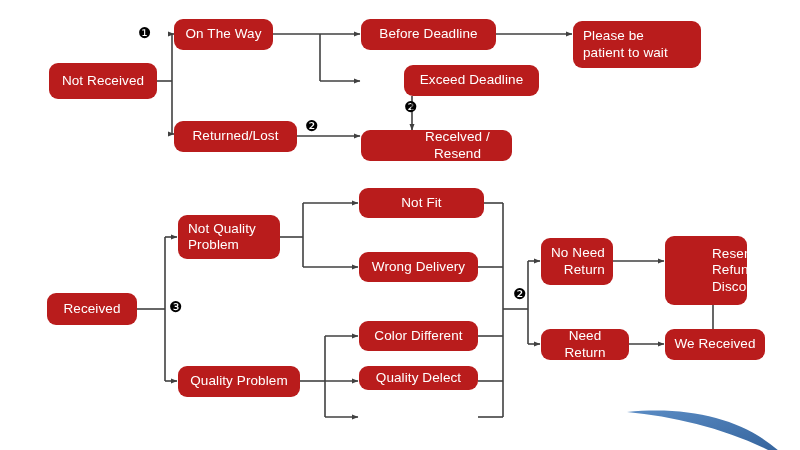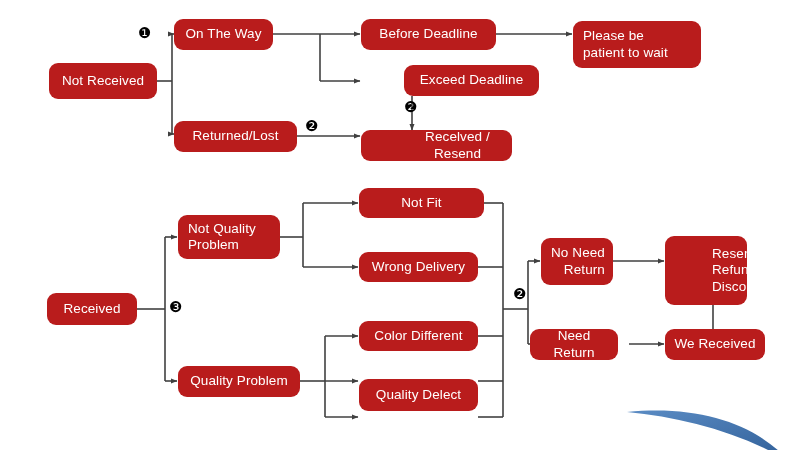--- a/index.html
+++ b/index.html
@@ -154,27 +154,27 @@
 Problem</div>
 
   <div class="node" style="left:178px; top:366px; width:122px; height:31px;">Quality Problem</div>
 
   <div class="node" style="left:359px; top:188px; width:125px; height:30px;">Not Fit</div>
 
   <div class="node" style="left:359px; top:252px; width:119px; height:30px;">Wrong Delivery</div>
 
   <div class="node" style="left:359px; top:321px; width:119px; height:30px;">Color Different</div>
 
-  <div class="node" style="left:359px; top:366px; width:119px; height:32px;margin-top:13px;">Quality Delect</div>
+  <div class="node" style="left:359px; top:366px; width:119px; height:24px;">Quality Delect</div>
 
 
   <div class="node align-left" style="left:541px; top:238px; width:72px; height:47px;text-align:right;">No Need
 Return</div>
 
-  <div class="node" style="left:530px; top:329px; width:88px; height:31px;">Need Return</div>
+  <div class="node" style="left:541px; top:329px; width:88px; height:31px;">Need Return</div>
 
   <div class="node align-left" style="left:665px; top:236px; width:82px; height:69px;padding-left:47px;">Resend/
 Refund/
 Discount</div>
 
   <div class="node" style="left:665px; top:329px; width:100px; height:31px;">We Received</div>
 
   <div class="marker" style="left:138px; top:26px;">❶</div>
 
   <div class="marker" style="left:305px; top:119px;">❷</div>

